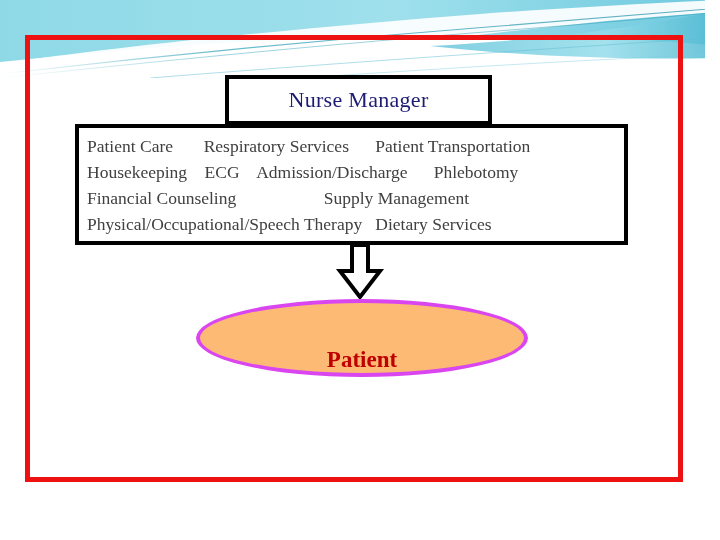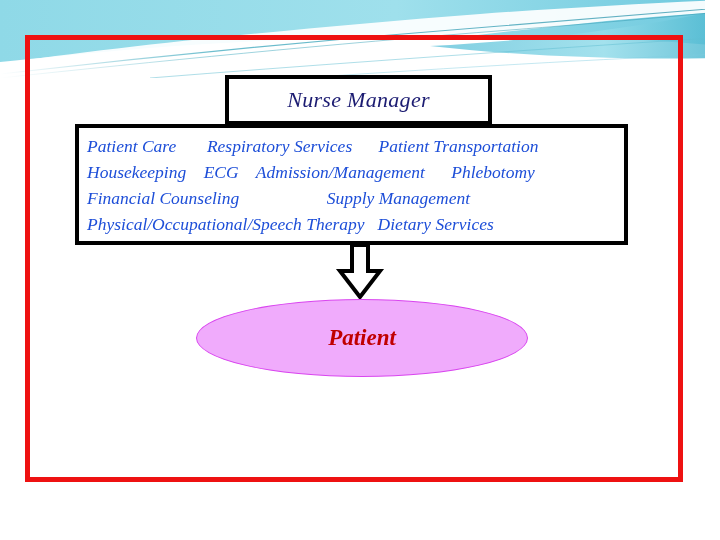--- a/index.html
+++ b/index.html
@@ -12,21 +12,20 @@
     background: #ffffff;
     font-family: "Liberation Serif", serif;
     overflow: hidden;
   }
   #slide {
     position: relative;
     width: 705px;
     height: 540px;
     background: #ffffff;
     overflow: hidden;
-    font-style: italic;
   }
 
   
   #wave-decoration {
     position: absolute;
     left: 0;
     top: 0;
     width: 720px;
     height: 78px;
     overflow: hidden;
@@ -75,21 +74,21 @@
     top: 124px;
     width: 553px;
     height: 121px;
     border: 4px solid #000000;
     box-sizing: border-box;
     background: #ffffff;
     z-index: 4;
     padding: 5px 0 0 8px;
   }
   .services-line {
-    color: #1d4ed8;
+    color: #404040;
     font-size: 17.5px;
     line-height: 26px;
     font-family: "Liberation Serif", serif;
     white-space: pre;
   }
 
   
   #flow-arrow {
     position: absolute;
     left: 332px;
@@ -99,26 +98,26 @@
     z-index: 3;
   }
 
   
   #patient-ellipse {
     position: absolute;
     left: 196px;
     top: 299px;
     width: 332px;
     height: 78px;
-    border: 1px solid #d946ef;
+    border: 4px solid #d946ef;
     border-radius: 50%;
     box-sizing: border-box;
-    background: #f0abfc;
+    background: #fdba74;
     display: flex;
-    align-items: center;
+    align-items: flex-end;
     justify-content: center;
     z-index: 5;
   }
   #patient-label {
     color: #c00000;
     font-size: 23px;
     font-weight: bold;
     font-family: "Liberation Serif", serif;
   }
 
@@ -183,21 +182,21 @@
   </div>
 
   <div id="red-frame"></div>
 
   <div id="nurse-manager-box">
     <span id="nurse-manager-label">Nurse Manager</span>
   </div>
 
   <div id="services-box">
     <div class="services-line">Patient Care       Respiratory Services      Patient Transportation</div>
-    <div class="services-line">Housekeeping    ECG    Admission/Management      Phlebotomy</div>
+    <div class="services-line">Housekeeping    ECG    Admission/Discharge      Phlebotomy</div>
     <div class="services-line">Financial Counseling                    Supply Management</div>
     <div class="services-line">Physical/Occupational/Speech Therapy   Dietary Services</div>
   </div>
 
   <div id="flow-arrow">
     <svg width="56" height="56" viewBox="0 0 56 56" xmlns="http://www.w3.org/2000/svg">
       <polygon points="20,0 36,0 36,26 48,26 28,52 8,26 20,26" fill="#ffffff" stroke="#000000" stroke-width="4" stroke-linejoin="miter"></polygon>
     </svg>
   </div>
 

